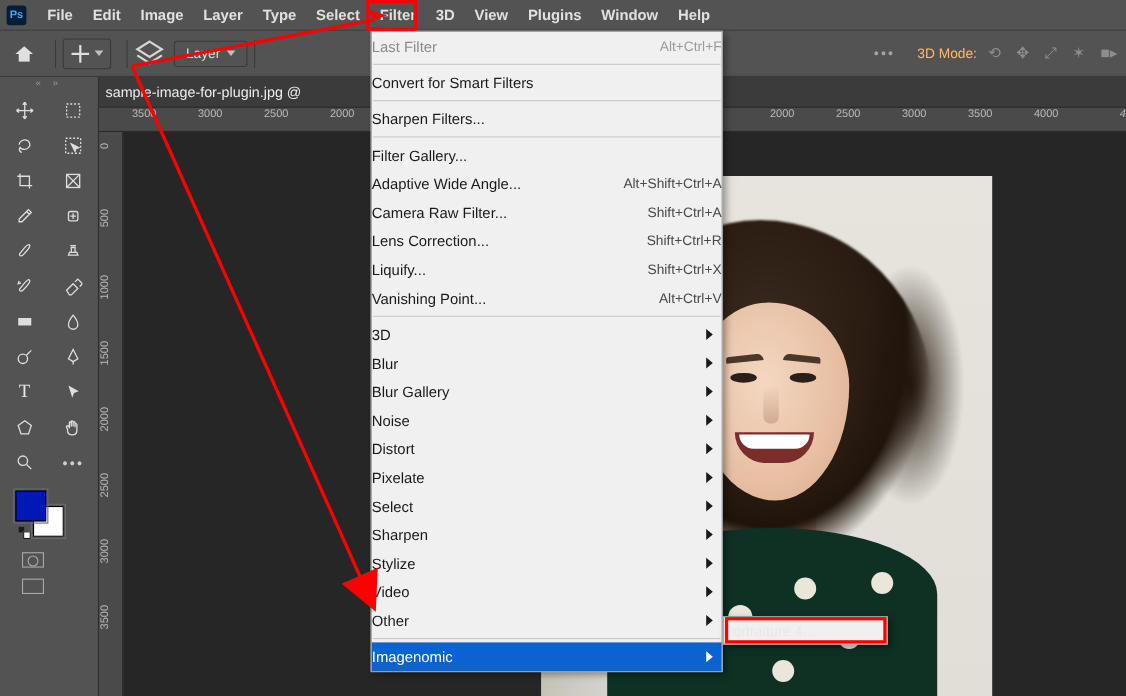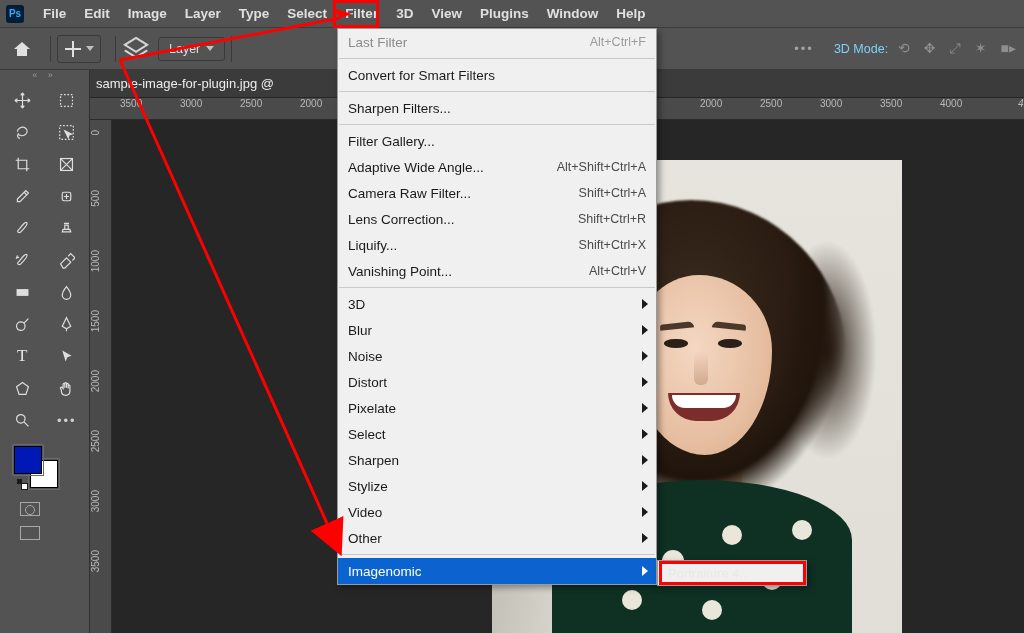--- a/index.html
+++ b/index.html
@@ -19,21 +19,21 @@
   .home-shape::after { content:""; position:absolute; top:6px; left:3px; width:10px; height:8px; background:#e0e0e0; }
   .move-cursor { width:18px;height:18px; position:relative; }
   .move-cursor::before,.move-cursor::after{content:"";position:absolute;background:#e0e0e0;}
   .move-cursor::before{left:8px;top:1px;width:2px;height:16px;}
   .move-cursor::after{top:8px;left:1px;height:2px;width:16px;}
   .pill { border:1px solid #3a3a3a; border-radius:3px; padding:2px 6px; background:#535353; color:#d0d0d0; }
   .layer-select { display:flex;align-items:center;padding:4px 10px; border:1px solid #3a3a3a; border-radius:3px; background:#535353; color:#dedede; font-size:12.5px; }
   .chev-small { width:0;height:0;border-left:4px solid transparent;border-right:4px solid transparent;border-top:5px solid #c0c0c0; margin-left:6px; }
   .divider-v { width:1px; height:26px; background:#3a3a3a; margin:0 6px; }
   .dots { letter-spacing:2px; color:#a3a3a3; margin-left:6px; margin-right:20px;}
-  .mode3d-label { color:#7dd3fc; font-size:12.5px; margin-right:10px;}
+  .mode3d-label { color:#fdba74; font-size:12.5px; margin-right:10px;}
   .mode3d-icons { display:flex; gap:14px; color:#8e8e8e;}
   .mode3d-icons span{ font-size:14px; }
 
   
   .tabbar { height: 28px; background:#3b3b3b; display:flex; align-items:center; padding-left:96px; border-bottom:1px solid #262626;}
   .doc-tab { color:#ededed; font-size:13px; white-space:nowrap; }
 
   
   .left-col { position:absolute; left:0; top:70px; width:90px; height:563px; background:#535353; border-right:1px solid #2f2f2f; }
   .collapse-handle { height:14px; background:#535353; text-align:center; color:#9a9a9a; font-size:9px; letter-spacing:4px; }
@@ -75,21 +75,21 @@
   .photo .mouth { position:absolute; left:36px; top:118px; width:72px; height:28px; background:#7b2d2c; border-radius:0 0 40px 40px; overflow:hidden;}
   .photo .teeth { position:absolute; left:4px; top:2px; width:64px; height:13px; background:#fff; border-radius:0 0 14px 14px;}
   .photo .neck{position:absolute;left:170px;top:280px;width:80px;height:70px;background:#e3b796;}
   .photo .blouse{position:absolute;left:60px;top:320px;width:300px;height:200px;background:#0e3124;border-radius:50% 50% 0 0 / 30% 30% 0 0;}
   .photo .blouse::before,.photo .blouse::after{content:"";position:absolute;width:22px;height:22px;border-radius:50%;background:#eae6d9;}
   .photo .blouse::before{left:40px;top:40px;} .photo .blouse::after{left:110px;top:70px;}
   .photo .blouse .d{position:absolute;width:20px;height:20px;border-radius:50%;background:#eae6d9;}
 
   
   .dropdown { position:absolute; left:337px; top:28px; width:320px; background:#f0f0f0; border:1px solid #9a9a9a; box-shadow:3px 3px 6px rgba(0,0,0,.35); z-index:40; color:#1a1a1a; font-size:13.5px;}
-  .dd-item { height:26px; display:flex; align-items:center; padding: 0 10px; justify-content:space-between; position:relative;}
+  .dd-item { height:26px; display:flex; align-items:center; padding: 0 0; justify-content:space-between; position:relative;}
   .dd-item.disabled { color:#8b8b8b; }
   .dd-item.selected { background:#0a63ce; color:#fff; }
   .dd-sep { height:1px; background:#c9c9c9; margin:3px 1px; }
   .dd-shortcut { color:#4a4a4a; font-size:12.5px;}
   .dd-item.disabled .dd-shortcut{color:#9b9b9b;}
   .submenu-arrow { width:0;height:0;border-top:5px solid transparent;border-bottom:5px solid transparent;border-left:6px solid #1a1a1a; position:absolute; right:8px; top:8px; }
   .dd-item.selected .submenu-arrow{border-left-color:#fff;}
 
   .submenu { position:absolute; left:657px; top:560px; width:150px; background:#f0f0f0; border:1px solid #9a9a9a; box-shadow:3px 3px 6px rgba(0,0,0,.35); z-index:41; }
   .submenu .dd-item{height:24px;}
@@ -371,20 +371,24 @@
   <div id="submenuList">
       <div class="dd-item">
         <span>3D</span>
         <div class="submenu-arrow"></div>
       </div>
       <div class="dd-item">
         <span>Blur</span>
         <div class="submenu-arrow"></div>
       </div>
       <div class="dd-item">
+        <span>Blur Gallery</span>
+        <div class="submenu-arrow"></div>
+      </div>
+      <div class="dd-item">
         <span>Noise</span>
         <div class="submenu-arrow"></div>
       </div>
       <div class="dd-item">
         <span>Distort</span>
         <div class="submenu-arrow"></div>
       </div>
       <div class="dd-item">
         <span>Pixelate</span>
         <div class="submenu-arrow"></div>

